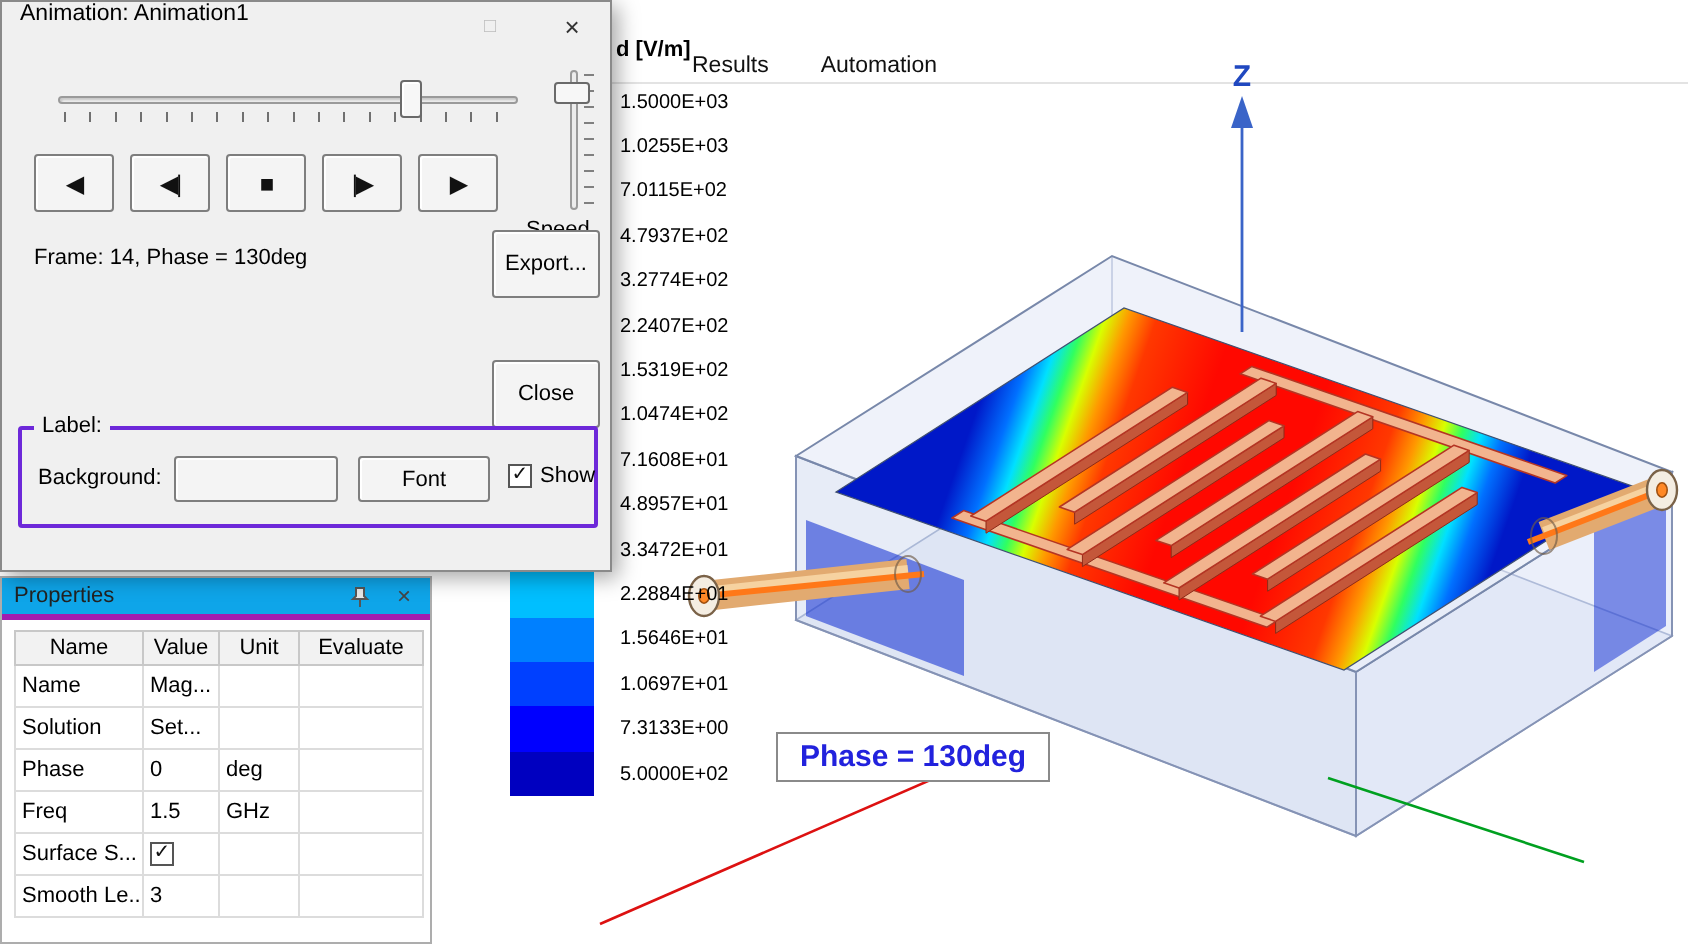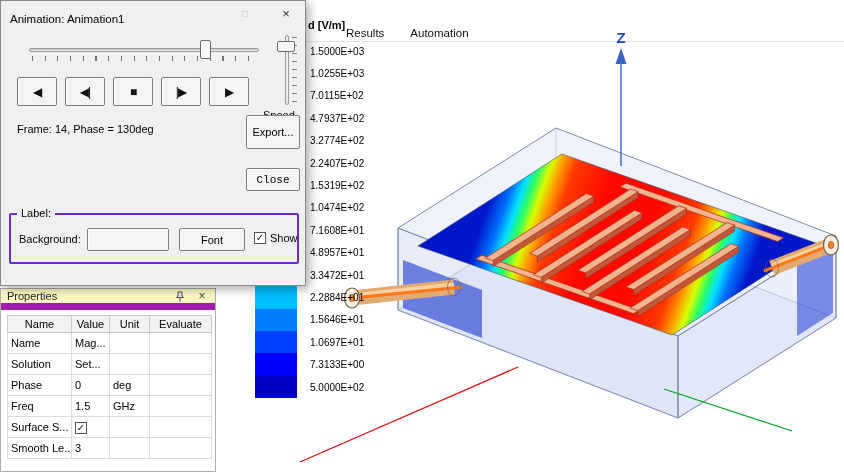--- a/index.html
+++ b/index.html
@@ -22,39 +22,39 @@
   .legend{position:absolute;left:255px;top:18px;z-index:5;}
   .legend-title{position:absolute;left:53px;top:1px;font-size:11px;font-weight:bold;color:#000;white-space:nowrap;}
   .legend-entries{position:absolute;left:0;top:22px;width:200px;}
   .legend-row{display:flex;align-items:center;height:22.4px;}
   .legend-swatch{width:42px;height:22.4px;flex:none;}
   .legend-value{margin-left:13px;font-size:10px;color:#000;white-space:nowrap;}
 
   
   .properties-panel{position:absolute;left:0;top:288px;width:216px;height:184px;background:#fff;
     border:1px solid #adadad;z-index:10;}
-  .pp-header{height:21px;background:#fef9c3;border-bottom:7px solid #a21caf;display:flex;
+  .pp-header{height:21px;background:#0ea5e9;border-bottom:3px solid #a21caf;display:flex;
     align-items:center;padding:0 6px;font-size:11px;color:#222;}
   .pp-title{flex:1;}
   .pp-icons{display:flex;gap:8px;align-items:center;}
   .pp-iconbtn{width:14px;height:14px;display:flex;align-items:center;justify-content:center;
     color:#444;font-size:12px;line-height:12px;cursor:default;}
   .pp-table{position:absolute;left:6px;top:26px;border-collapse:collapse;font-size:11px;table-layout:fixed;width:204px;}
   .pp-table th{background:#f2f2f2;border:1px solid #c8c8c8;font-weight:normal;height:17px;
     padding:0 2px;text-align:center;overflow:hidden;white-space:nowrap;}
   .pp-table td{border:1px solid #dcdcdc;height:21px;padding:0 3px;overflow:hidden;white-space:nowrap;background:#fff;}
   .pp-table th:nth-child(1){width:64px;} .pp-table th:nth-child(2){width:38px;}
   .pp-table th:nth-child(3){width:40px;} .pp-table th:nth-child(4){width:62px;}
   .cbx{display:inline-block;width:12px;height:12px;border:1px solid #555;background:#fff;
     font-size:10px;line-height:10px;text-align:center;color:#111;vertical-align:middle;}
 
   
   .anim-dialog{position:absolute;left:0;top:0;width:306px;height:286px;background:#f0f0f0;
     border:1px solid #8a8a8a;box-shadow:3px 3px 10px rgba(0,0,0,.35);z-index:20;font-size:11px;color:#000;}
-  .ad-titlebar{position:absolute;top:0;left:0;right:15px;height:24px;display:flex;align-items:flex-end;
+  .ad-titlebar{position:absolute;top:0;left:0;right:15px;height:24px;display:flex;align-items:flex-start;
     padding-left:9px;font-size:11.5px;color:#000;}
   .ad-titlebtn{position:absolute;top:4px;width:18px;height:16px;text-align:center;line-height:15px;
     cursor:default;border:none;background:transparent;font-family:inherit;}
   .ad-max{right:51px;color:#bcbcbc;font-size:10px;}
   .ad-close{right:10px;color:#333;font-size:13px;}
   .hslider{position:absolute;left:26px;top:38px;width:234px;height:26px;}
   .hslider .track{position:absolute;left:2px;right:2px;top:9px;height:4px;background:#ececec;
     border:1px solid #9a9a9a;border-radius:2px;box-shadow:inset 1px 1px 1px rgba(0,0,0,.15);}
   .hslider .ticks{position:absolute;left:5px;right:3px;top:17px;height:5px;
     background-image:repeating-linear-gradient(to right,#707070 0,#707070 1px,transparent 1px,transparent 12.7px);}
@@ -70,21 +70,21 @@
   .speed-label{position:absolute;left:262px;top:108px;font-size:11px;text-decoration:underline;}
   .playback{position:absolute;left:16px;top:76px;display:flex;gap:8px;}
   .pb-btn{width:40px;height:29px;background:#f4f4f4;border:1px solid #7e7e7e;border-radius:2px;
     font-size:12px;color:#111;display:flex;align-items:center;justify-content:center;font-family:inherit;
     box-shadow:inset 1px 1px 0 #fff;}
   .pb-btn span{letter-spacing:-1px;pointer-events:none;}
   .frame-info{position:absolute;left:16px;top:122px;font-size:11px;white-space:nowrap;}
   .btn{position:absolute;background:#f4f4f4;border:1px solid #7e7e7e;border-radius:2px;font-size:11px;
     font-family:inherit;display:flex;align-items:center;justify-content:center;box-shadow:inset 1px 1px 0 #fff;}
   .export-btn{left:245px;top:114px;width:54px;height:34px;}
-  .close-btn{left:245px;top:167px;width:54px;height:23px;font-family:Liberation Mono, monospace;}
+  .close-btn{left:245px;top:179px;width:54px;height:34px;}
   .label-group{position:absolute;left:8px;top:212px;width:290px;height:51px;border:2px solid #6d28d9;border-radius:2px;}
   .gb-title{position:absolute;top:-8px;left:6px;background:#f0f0f0;padding:0 4px;font-size:11px;}
   .bg-label{position:absolute;left:8px;top:18px;font-size:11px;}
   .bg-btn{left:76px;top:13px;width:82px;height:23px;}
   .font-btn{left:168px;top:13px;width:66px;height:23px;}
   .show-chk{position:absolute;left:243px;top:17px;display:flex;align-items:center;gap:4px;font-size:11px;}
 </style>
 </head>
 <body>
 
@@ -173,20 +173,21 @@
 
     <line x1="518" y1="367" x2="300" y2="462" stroke="#dd1111" stroke-width="1.3"></line>
     <line x1="664" y1="389" x2="792" y2="431" stroke="#00a020" stroke-width="1.3"></line>
     <g>
       <line x1="621" y1="64" x2="621" y2="166" stroke="#3a64c8" stroke-width="1.4"></line>
       <polygon points="621,48 615.5,64 626.5,64" fill="#3a64c8"></polygon>
       <text x="621" y="43" text-anchor="middle" font-size="15" font-weight="bold" fill="#2048c0">Z</text>
     </g>
   </svg>
 
+  <div class="phase-overlay">Phase = 130deg</div>
 
   <div class="legend">
     <div class="legend-title">d [V/m]</div>
     <div class="legend-entries">
         <div class="legend-row">
           <div class="legend-swatch" style="background: rgb(255, 0, 0);"></div>
           <div class="legend-value">1.5000E+03</div>
         </div>
         <div class="legend-row">
           <div class="legend-swatch" style="background: rgb(255, 64, 0);"></div>

